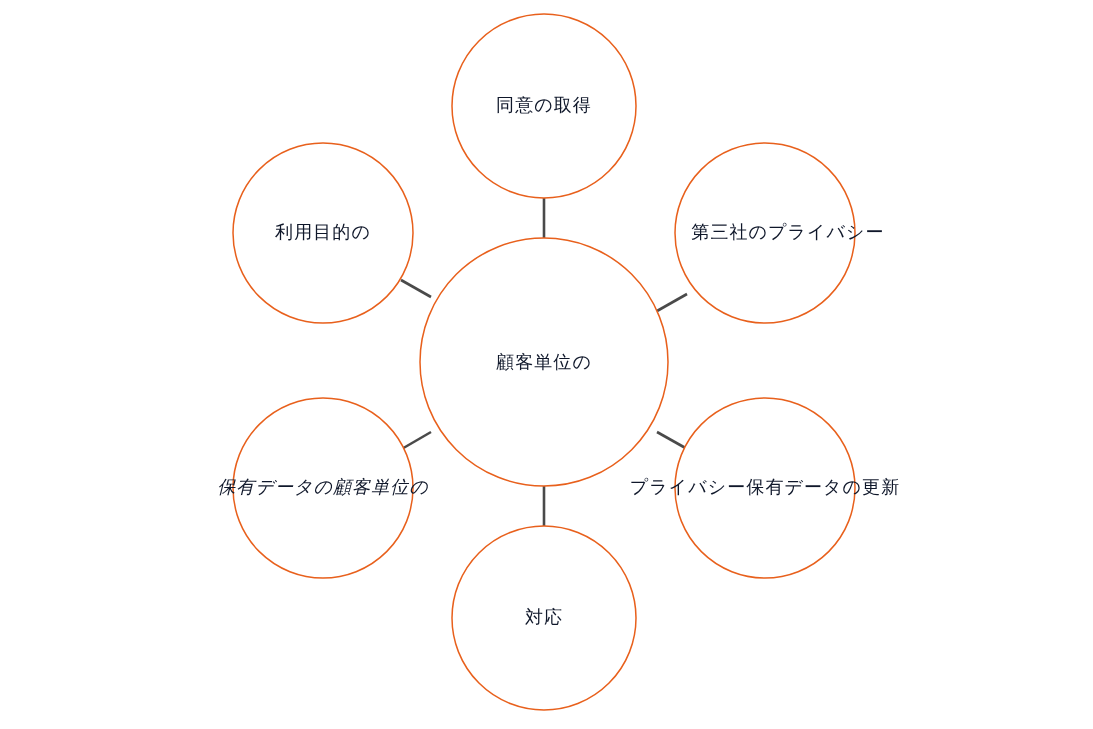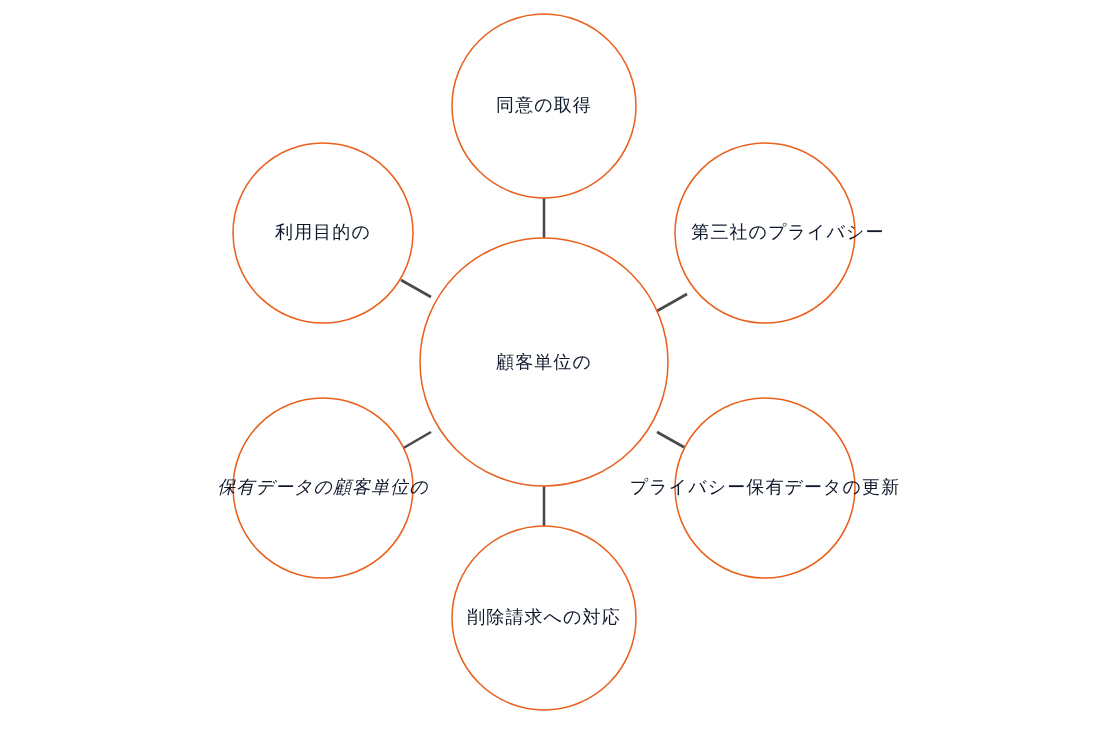--- a/index.html
+++ b/index.html
@@ -84,18 +84,18 @@
         <circle cx="323" cy="488" r="90" class="node-circle" stroke="#e8601c"></circle>
         <circle cx="323" cy="233" r="90" class="node-circle" stroke="#e8601c"></circle>
       </g>
   </svg>
 
   <div id="label-layer">
       <div class="node-label center-label" style="left: 420px; top: 238px; width: 248px; height: 248px;"><span class="label-line">顧客単位の</span></div>
       <div class="node-label satellite-label" style="left: 452px; top: 14px; width: 184px; height: 184px;"><span class="label-line">同意の</span><span class="label-line">取得</span></div>
       <div class="node-label satellite-label" style="left: 698px; top: 143px; width: 180px; height: 180px; text-align: right;"><span class="label-line">第三社の</span><span class="label-line">プライバシー</span></div>
       <div class="node-label satellite-label" style="left: 675px; top: 398px; width: 180px; height: 180px; align-items: center;"><span class="label-line">プライバシー</span><span class="label-line">保有データの</span><span class="label-line">更新</span></div>
-      <div class="node-label satellite-label" style="left: 452px; top: 526px; width: 184px; height: 184px;"><span class="label-line">削除請求への</span><span class="label-line">対応</span></div>
+      <div class="node-label satellite-label" style="left: 452px; top: 526px; width: 184px; height: 184px;"><span class="label-line">対応</span></div>
       <div class="node-label satellite-label" style="left: 233px; top: 398px; width: 180px; height: 180px; font-style: italic;"><span class="label-line">保有データの</span><span class="label-line">顧客単位の</span></div>
       <div class="node-label satellite-label" style="left: 233px; top: 143px; width: 180px; height: 180px;"><span class="label-line">利用目的の</span></div>
     </div>
 
 </div>
 
 </body></html>

